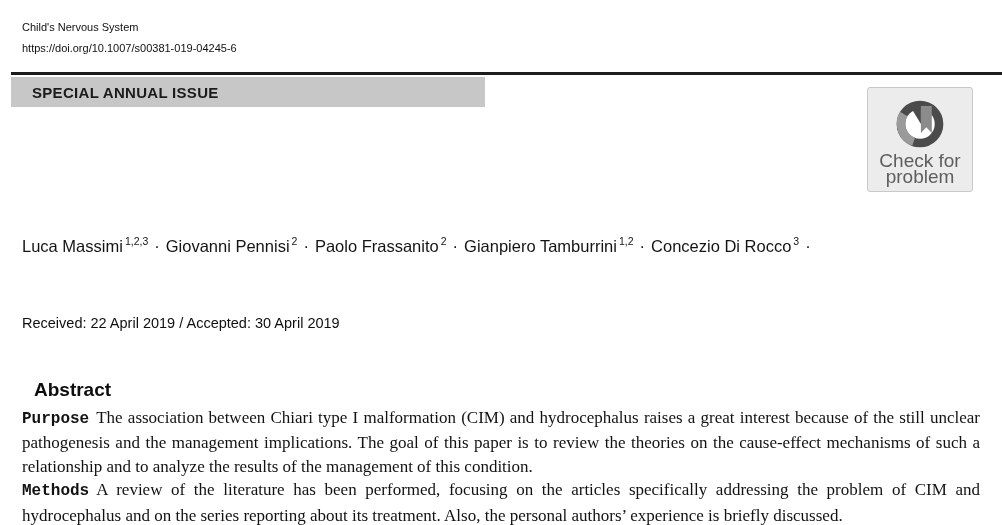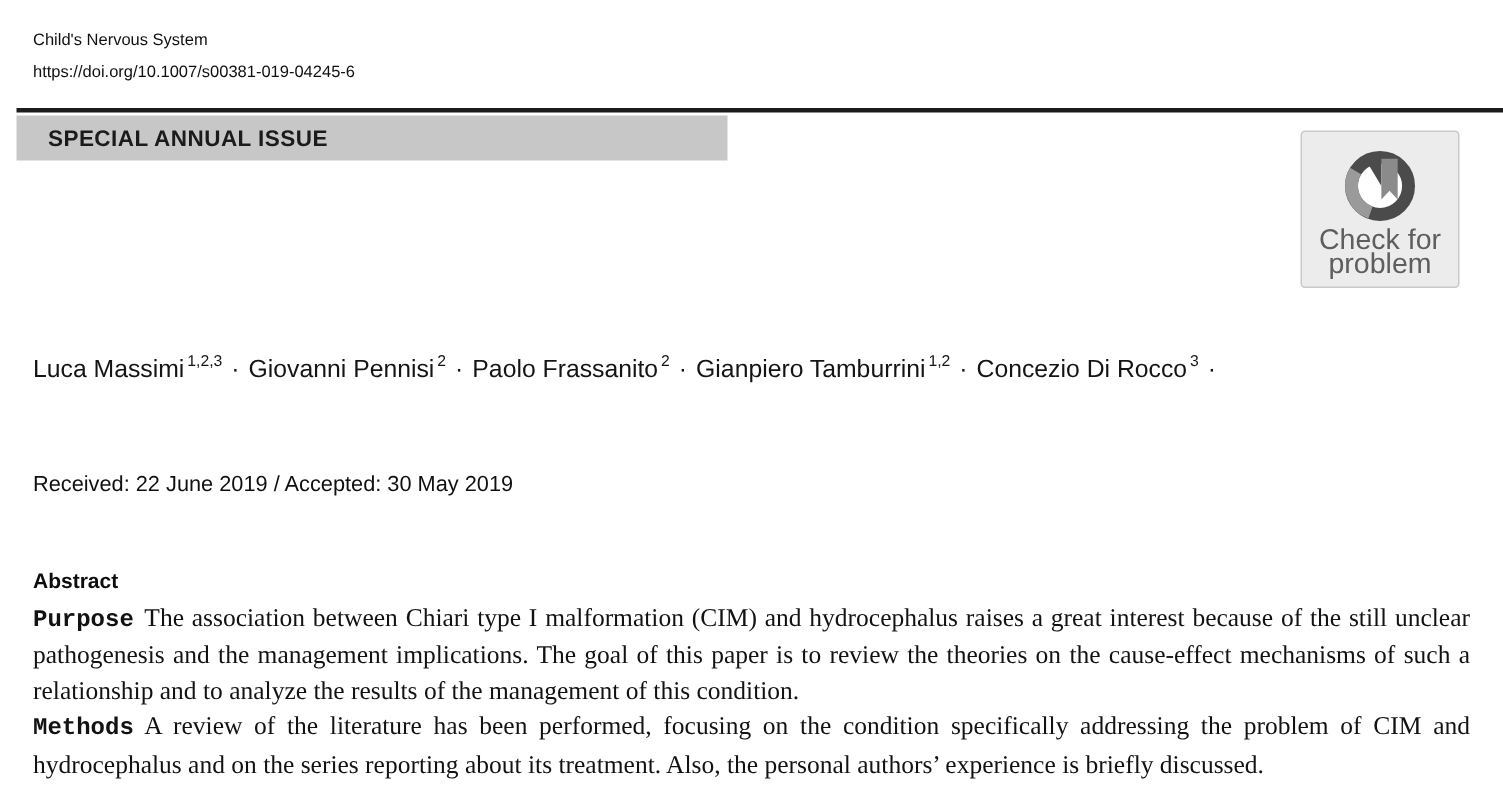--- a/index.html
+++ b/index.html
@@ -33,21 +33,21 @@
   
   .title{position:absolute;left:22px;top:164px;font-size:29px;font-weight:bold;color:#0a0a0a;letter-spacing:-0.2px;}
   
   .authors{position:absolute;left:22px;top:228px;width:958px;font-size:16.5px;font-weight:normal;line-height:27px;color:#141414;}
   .authors sup{font-size:10.5px;margin-left:2px;}
   .authors .sep{margin:0 6px;}
   
   .dates{position:absolute;left:22px;top:313px;font-size:14.5px;line-height:20px;color:#101010;}
   
   .abstract{position:absolute;left:22px;top:379px;width:958px;}
-  .abstract h3{margin:0 0 5px 0;font-size:14px;font-weight:bold;color:#0d0d0d;font-family:"Liberation Sans", sans-serif;}
+  .abstract h3{margin:0 0 5px 12px;font-size:19px;font-weight:bold;color:#0d0d0d;font-family:"Liberation Sans", sans-serif;}
   .abstract p{
     margin:0;text-align:justify;
     font-family:"Liberation Serif", serif;
     font-size:17px;line-height:23.4px;color:#121212;
   }
   .abstract p b.runin{font-family:Liberation Mono, monospace;font-size:16px;padding-right:7px;}
 </style>
 </head>
 <body>
 
@@ -76,26 +76,26 @@
   </div>
 
 
   <div class="authors">
     <span><span>Luca Massimi</span><sup>1,2,3</sup></span><span class="sep">·</span><span><span>Giovanni Pennisi</span><sup>2</sup></span><span class="sep">·</span><span><span>Paolo Frassanito</span><sup>2</sup></span><span class="sep">·</span><span><span>Gianpiero Tamburrini</span><sup>1,2</sup></span><span class="sep">·</span><span><span>Concezio Di Rocco</span><sup>3</sup></span><span class="sep">·</span><br>
   </div>
 
   <div class="dates">
     <div>
       <span>Received:</span>
-      <span>22 June 2019</span>
+      <span>22 April 2019</span>
       <span>/</span>
       <span>Accepted:</span>
-      <span>30 May 2019</span>
+      <span>30 April 2019</span>
     </div>
   </div>
 
   <div class="abstract">
     <h3>Abstract</h3>
     <p><b class="runin">Purpose</b><span>The association between Chiari type I malformation (CIM) and hydrocephalus raises a great interest because of the still unclear pathogenesis and the management implications. The goal of this paper is to review the theories on the cause-effect mechanisms of such a relationship and to analyze the results of the management of this condition.</span></p>
-    <p><b class="runin">Methods</b><span>A review of the literature has been performed, focusing on the condition specifically addressing the problem of CIM and hydrocephalus and on the series reporting about its treatment. Also, the personal authors’ experience is briefly discussed.</span></p>
+    <p><b class="runin">Methods</b><span>A review of the literature has been performed, focusing on the articles specifically addressing the problem of CIM and hydrocephalus and on the series reporting about its treatment. Also, the personal authors’ experience is briefly discussed.</span></p>
   </div>
 
 </div>
 
 </body></html>

